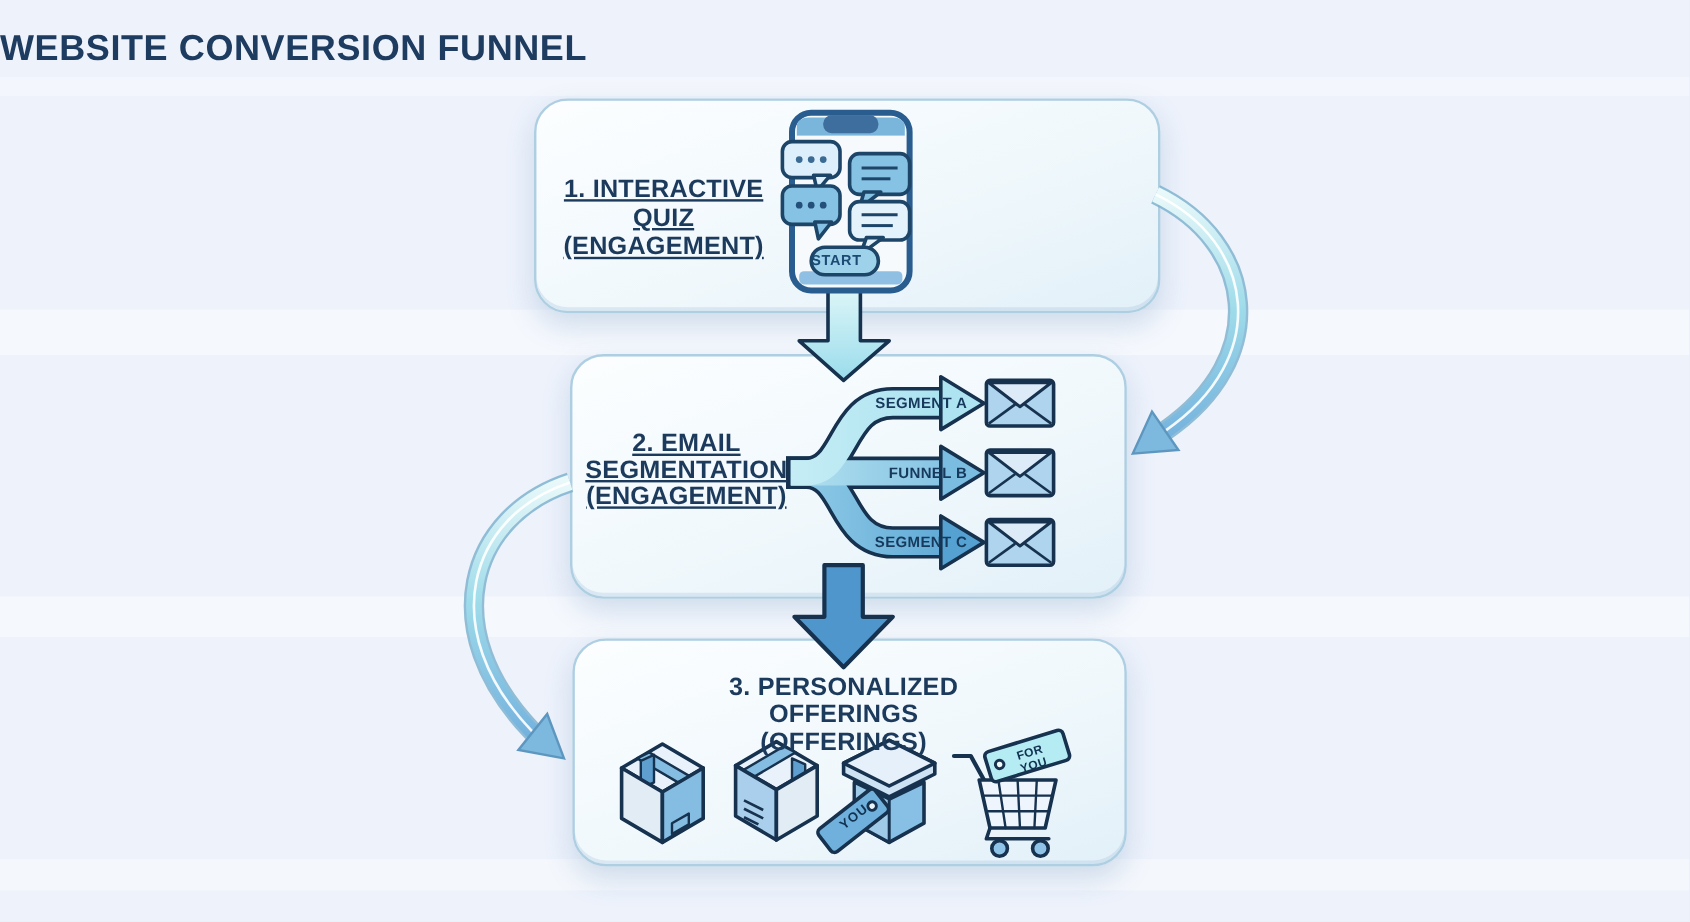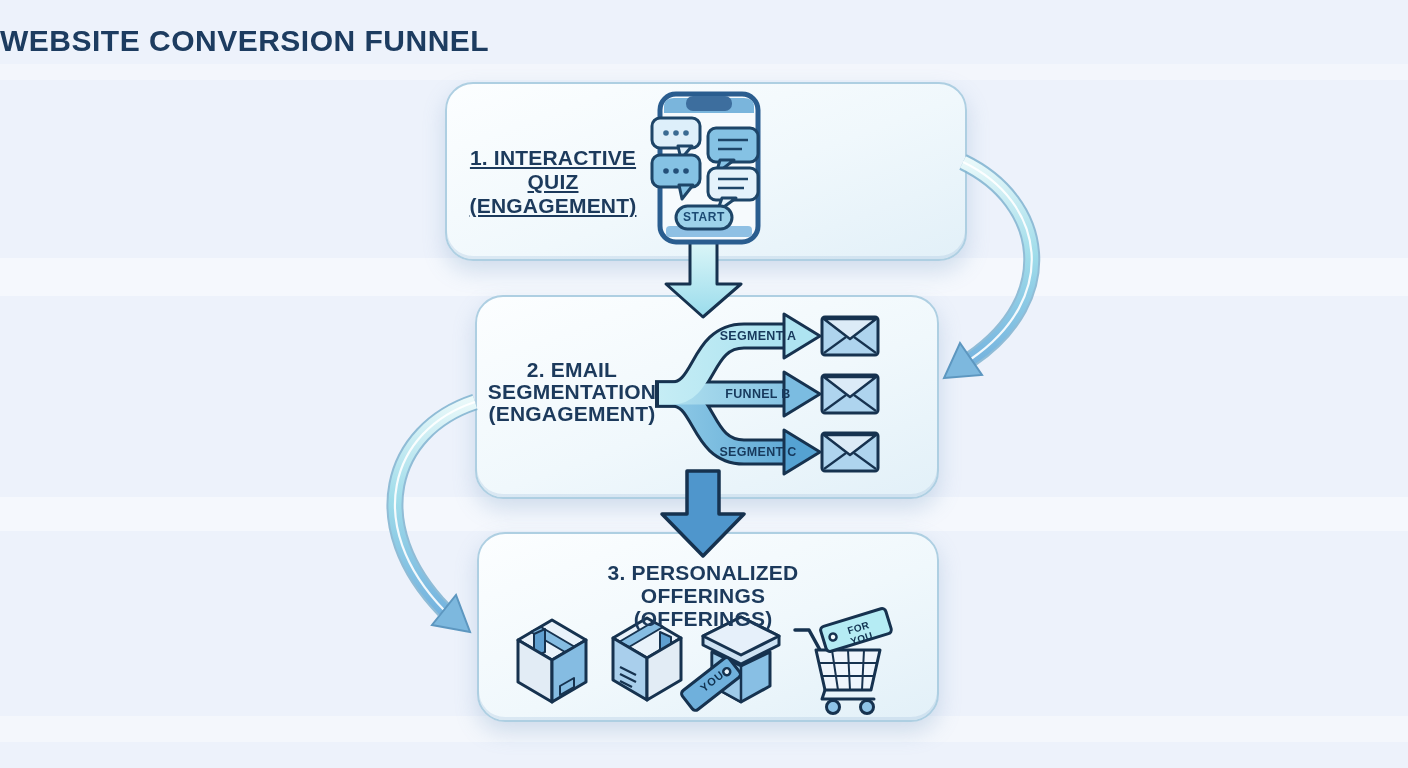--- a/index.html
+++ b/index.html
@@ -23,28 +23,28 @@
     z-index:1;
   }
   #diagram-art{position:absolute;left:0;top:0;z-index:2;pointer-events:none;}
   .txt{position:absolute;z-index:3;color:#1c3a5c;font-weight:800;}
   #main-title{
     left:0;top:24px;width:1408px;text-align:left;
     font-size:30px;letter-spacing:.5px;color:#1d3c60;
   }
   .stage-label{text-align:center;font-size:21px;line-height:24px;letter-spacing:.2px;}
   #stage1-label{left:443px;top:146px;width:220px;text-decoration:underline;}
-  #stage2-label{left:474px;top:359px;width:196px;line-height:22px;}
+  #stage2-label{left:474px;top:359px;width:196px;line-height:22px;text-decoration:underline;}
   #stage3-label{left:553px;top:561px;width:300px;line-height:23px;}
   .segment-label{
-    position:absolute;z-index:3;width:96px;text-align:center;
+    position:absolute;z-index:3;width:96px;text-align:right;
     font-size:12.5px;font-weight:800;color:#17395c;letter-spacing:.3px;
   }
   #start-label{
-    left:676px;top:210px;width:56px;text-align:center;
+    left:676px;top:210px;width:56px;
     font-size:12px;letter-spacing:.6px;color:#1c4a73;
   }
   #you-tag-label{
     left:693px;top:675px;width:38px;text-align:center;
     font-size:11px;letter-spacing:1px;color:#113250;
     transform:rotate(-38deg);
   }
   #for-you-label{
     left:837px;top:622px;width:46px;text-align:center;
     font-size:10px;letter-spacing:.4px;color:#113250;

